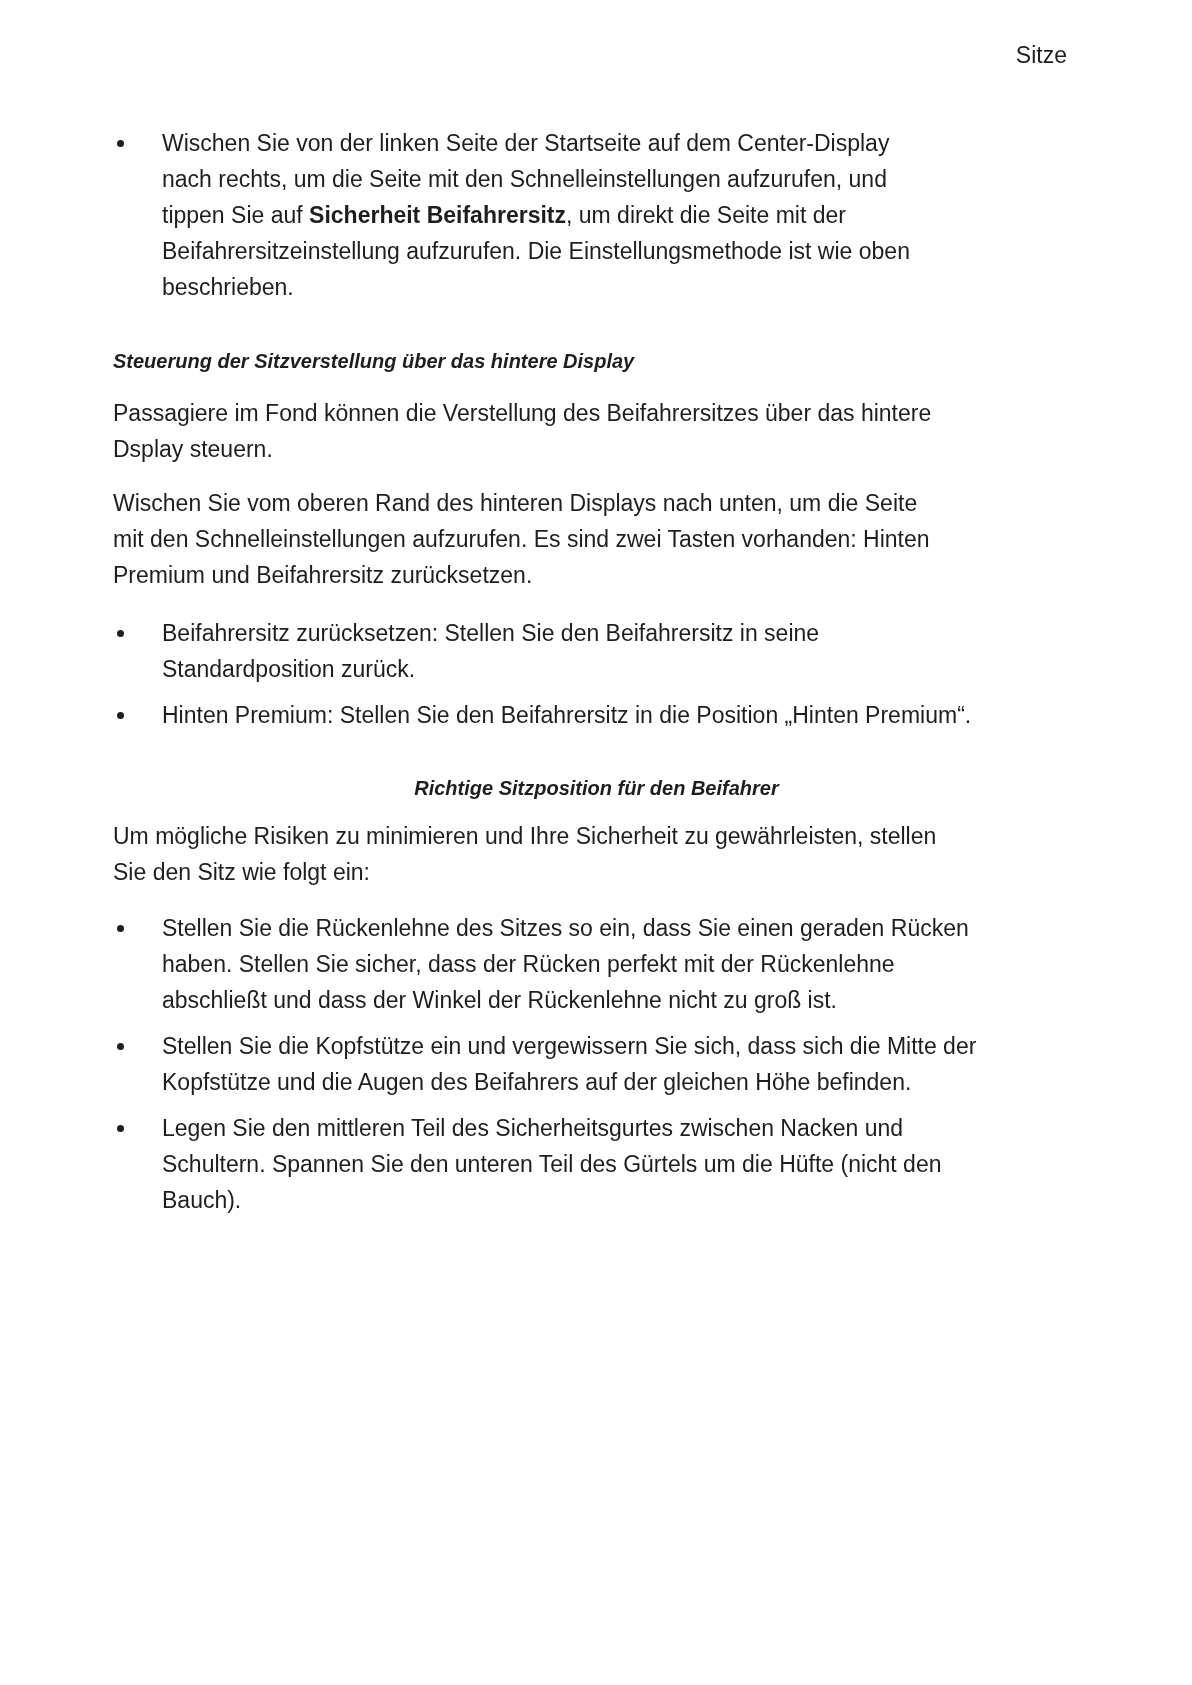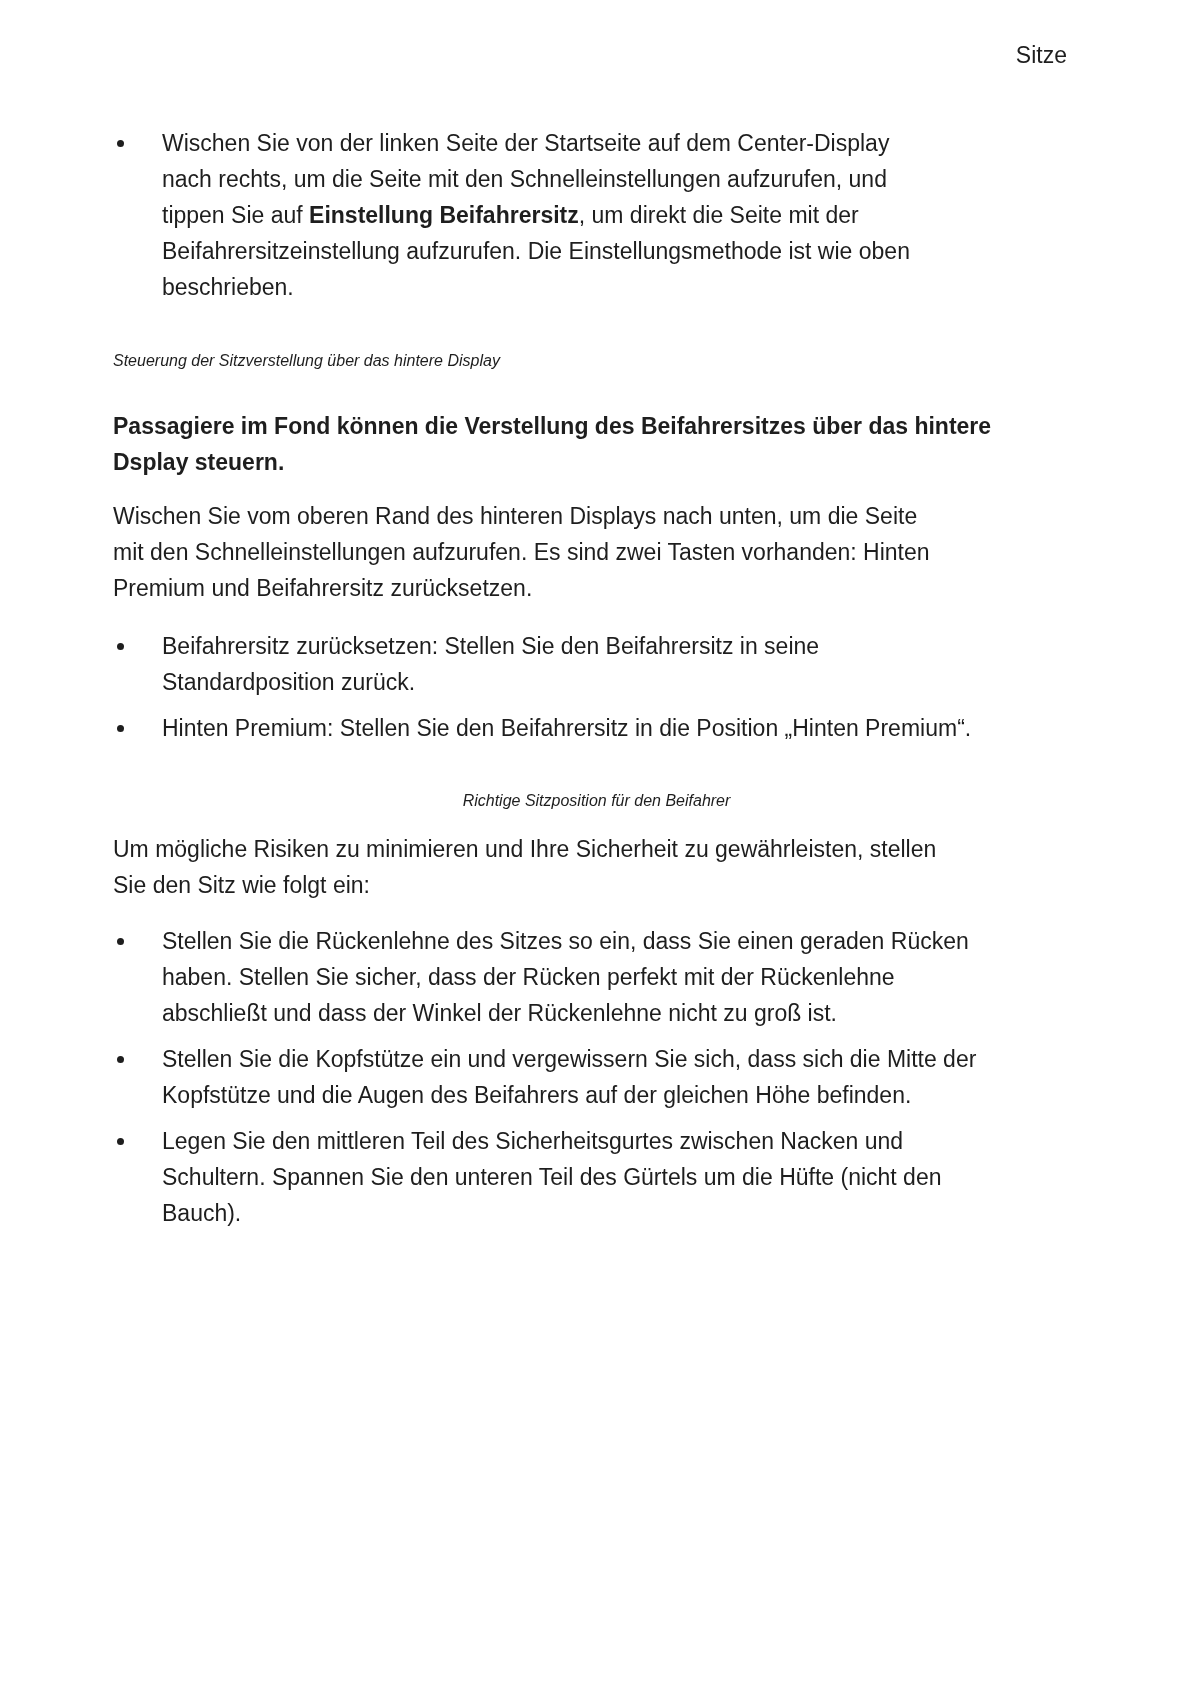--- a/index.html
+++ b/index.html
@@ -38,30 +38,30 @@
     padding-left:4px;
     box-sizing:border-box;
   }
   .dot{
     width:7px;height:7px;border-radius:50%;
     background:#1e1e1e;
     margin-top:15px;
   }
   .bullet-text{flex:1;}
   .section-heading{
-    font-size:16px;
+    font-size:20px;
     line-height:36px;
-    font-weight:400;
+    font-weight:700;
     font-style:italic;
     margin:0;
   }
   .h1-spacing{margin-top:38px;}
   .h2-spacing{margin-top:37px;text-align:center;}
   .para{margin:0;}
-  .p-after-heading{margin-top:29px;font-weight:bold;}
+  .p-after-heading{margin-top:16px;}
   .p-mid{margin-top:18px;}
   .p-after-h2{margin-top:12px;}
   .list-spacing{margin-top:22px;}
   .list2-spacing{margin-top:20px;}
   .bold-inline{font-weight:700;}
   .page-number{
     position:absolute;
     top:1662px;
     right:125px;
     font-size:21px;
@@ -91,21 +91,21 @@
 
   <div class="content">
 
     <div class="first-list">
       <div class="bullet">
         <div class="marker-col">
           <div class="dot"></div>
         </div>
         <div class="bullet-text body-text"><span>Wischen Sie von der linken Seite der Startseite auf dem Center-Display
 nach rechts, um die Seite mit den Schnelleinstellungen aufzurufen, und
-tippen Sie auf </span><span class="bold-inline">Einstellung Beifahrersitz</span><span>, um direkt die Seite mit der
+tippen Sie auf </span><span class="bold-inline">Sicherheit Beifahrersitz</span><span>, um direkt die Seite mit der
 Beifahrersitzeinstellung aufzurufen. Die Einstellungsmethode ist wie oben
 beschrieben.</span></div>
       </div>
     </div>
 
     <h2 class="section-heading h1-spacing">Steuerung der Sitzverstellung über das hintere Display</h2>
 
     <p class="para body-text p-after-heading">Passagiere im Fond können die Verstellung des Beifahrersitzes über das hintere
 Dsplay steuern.</p>
 

